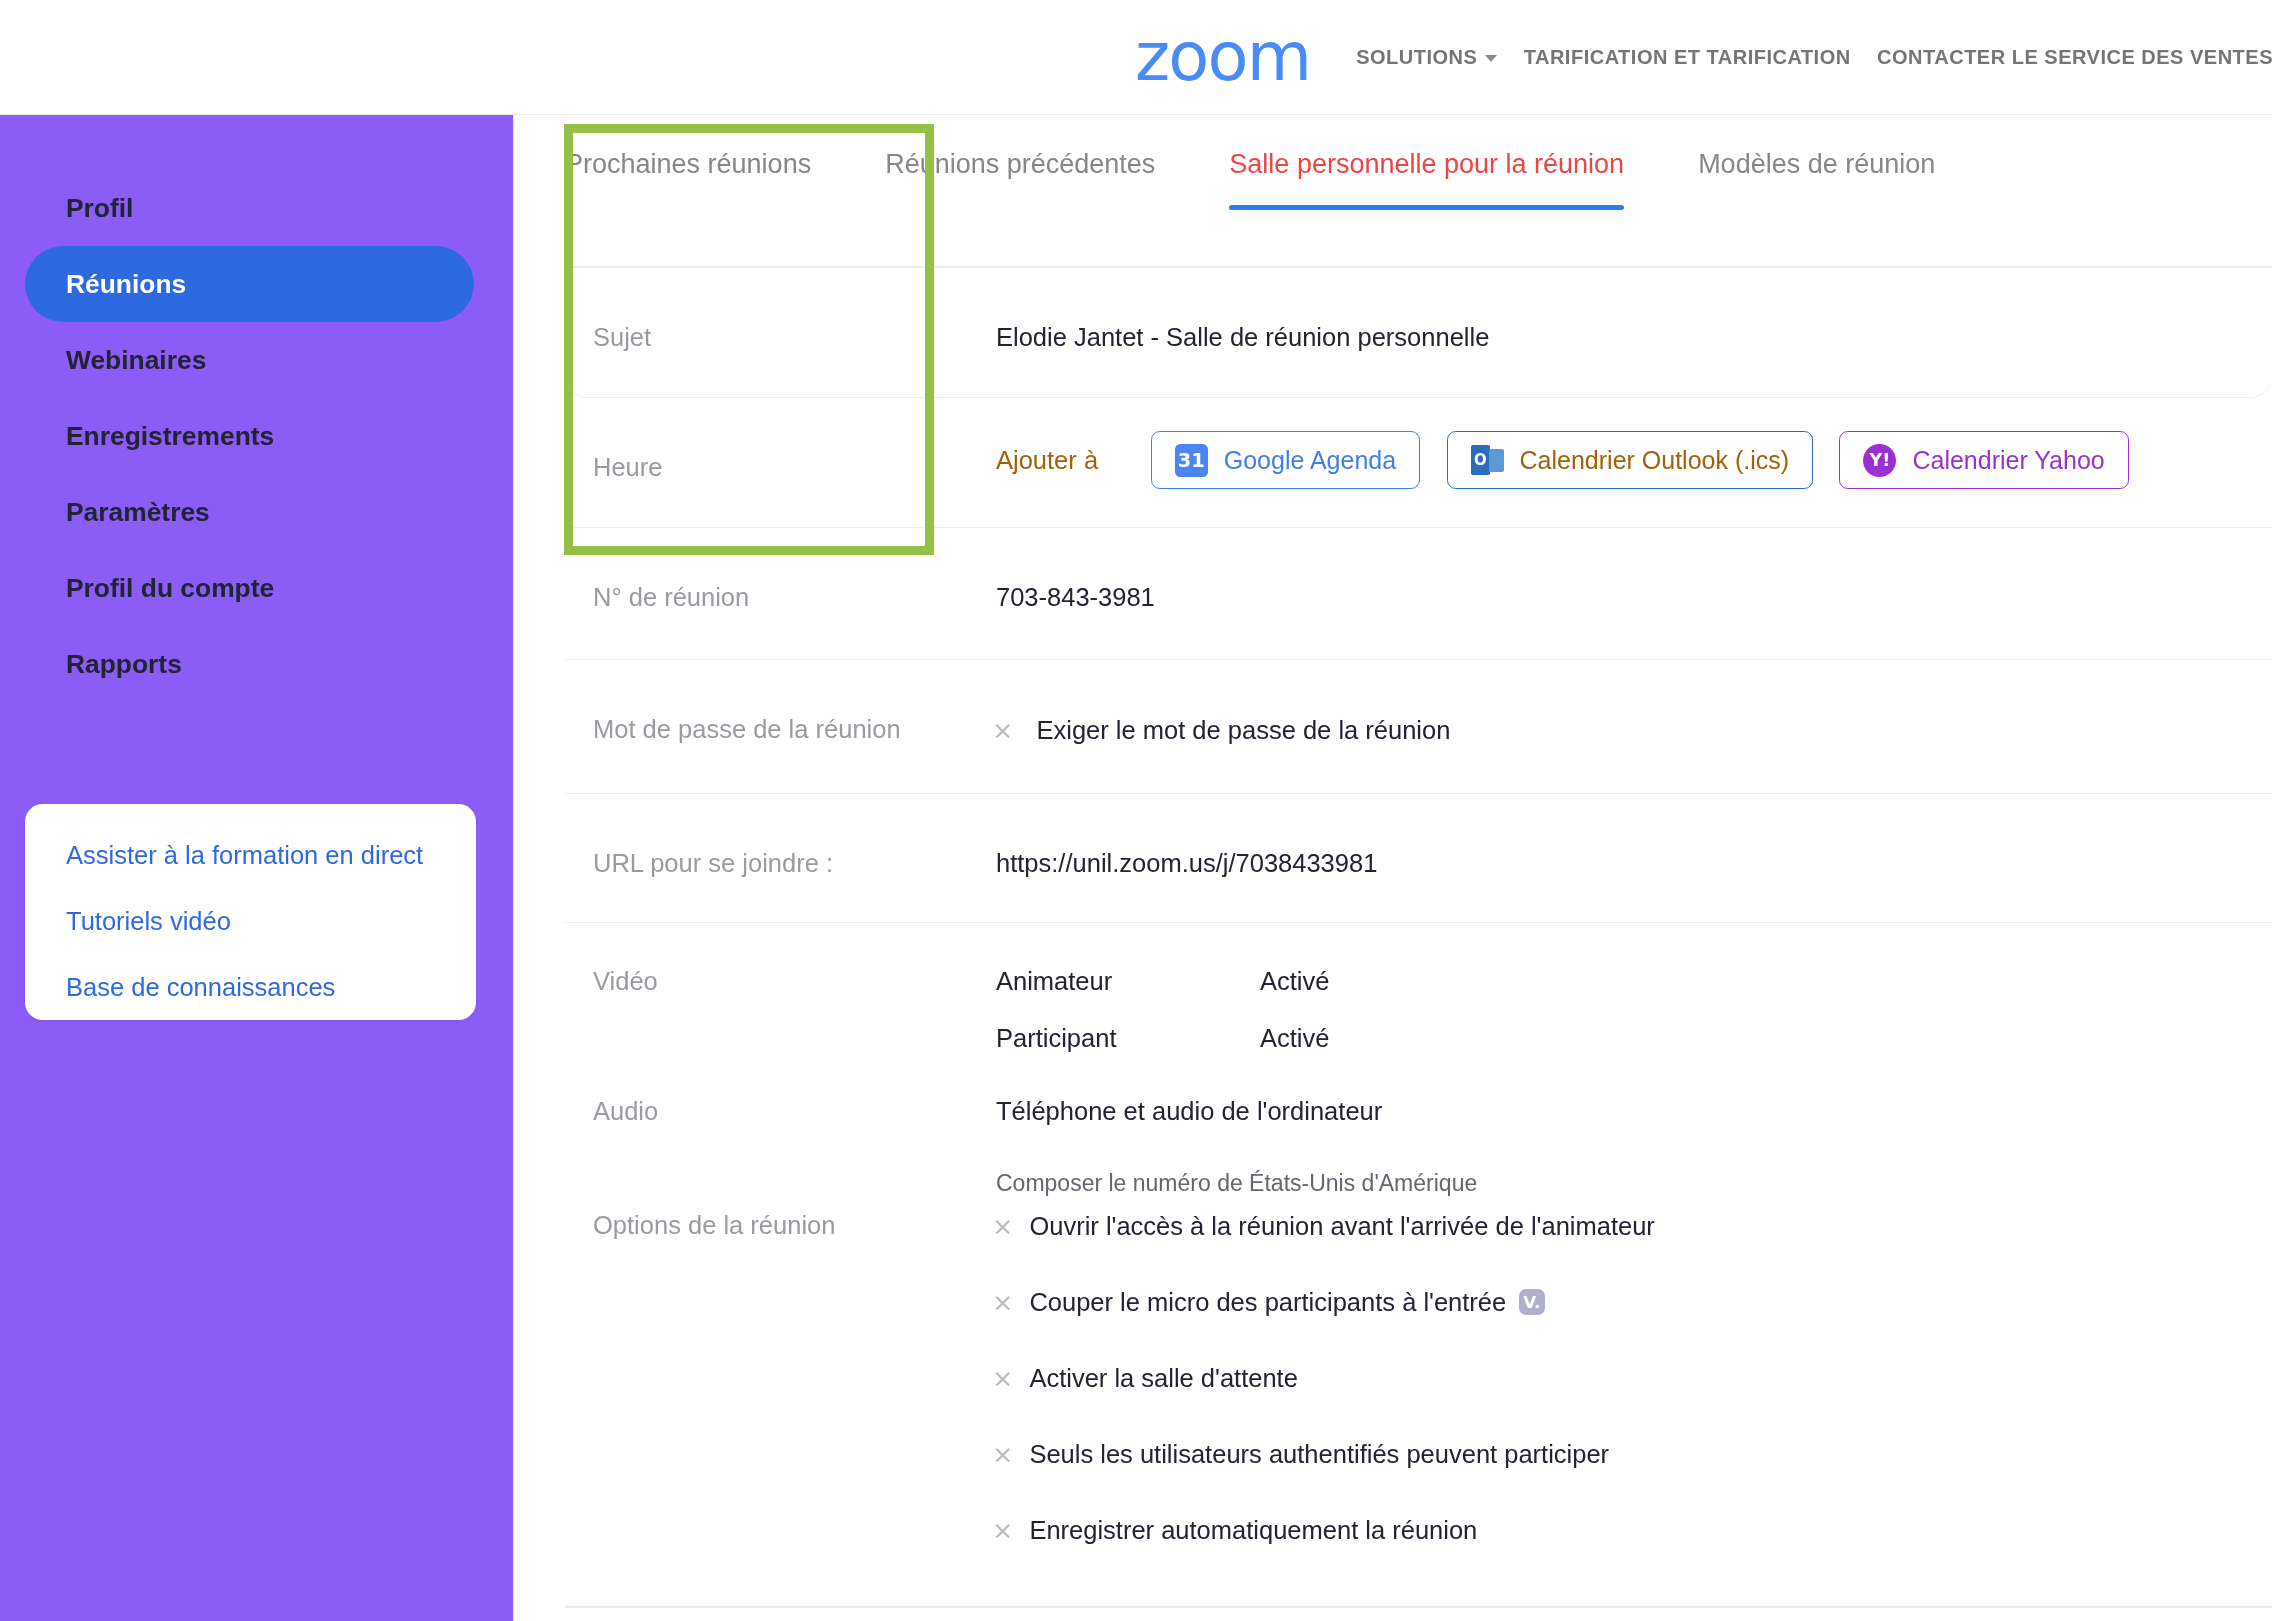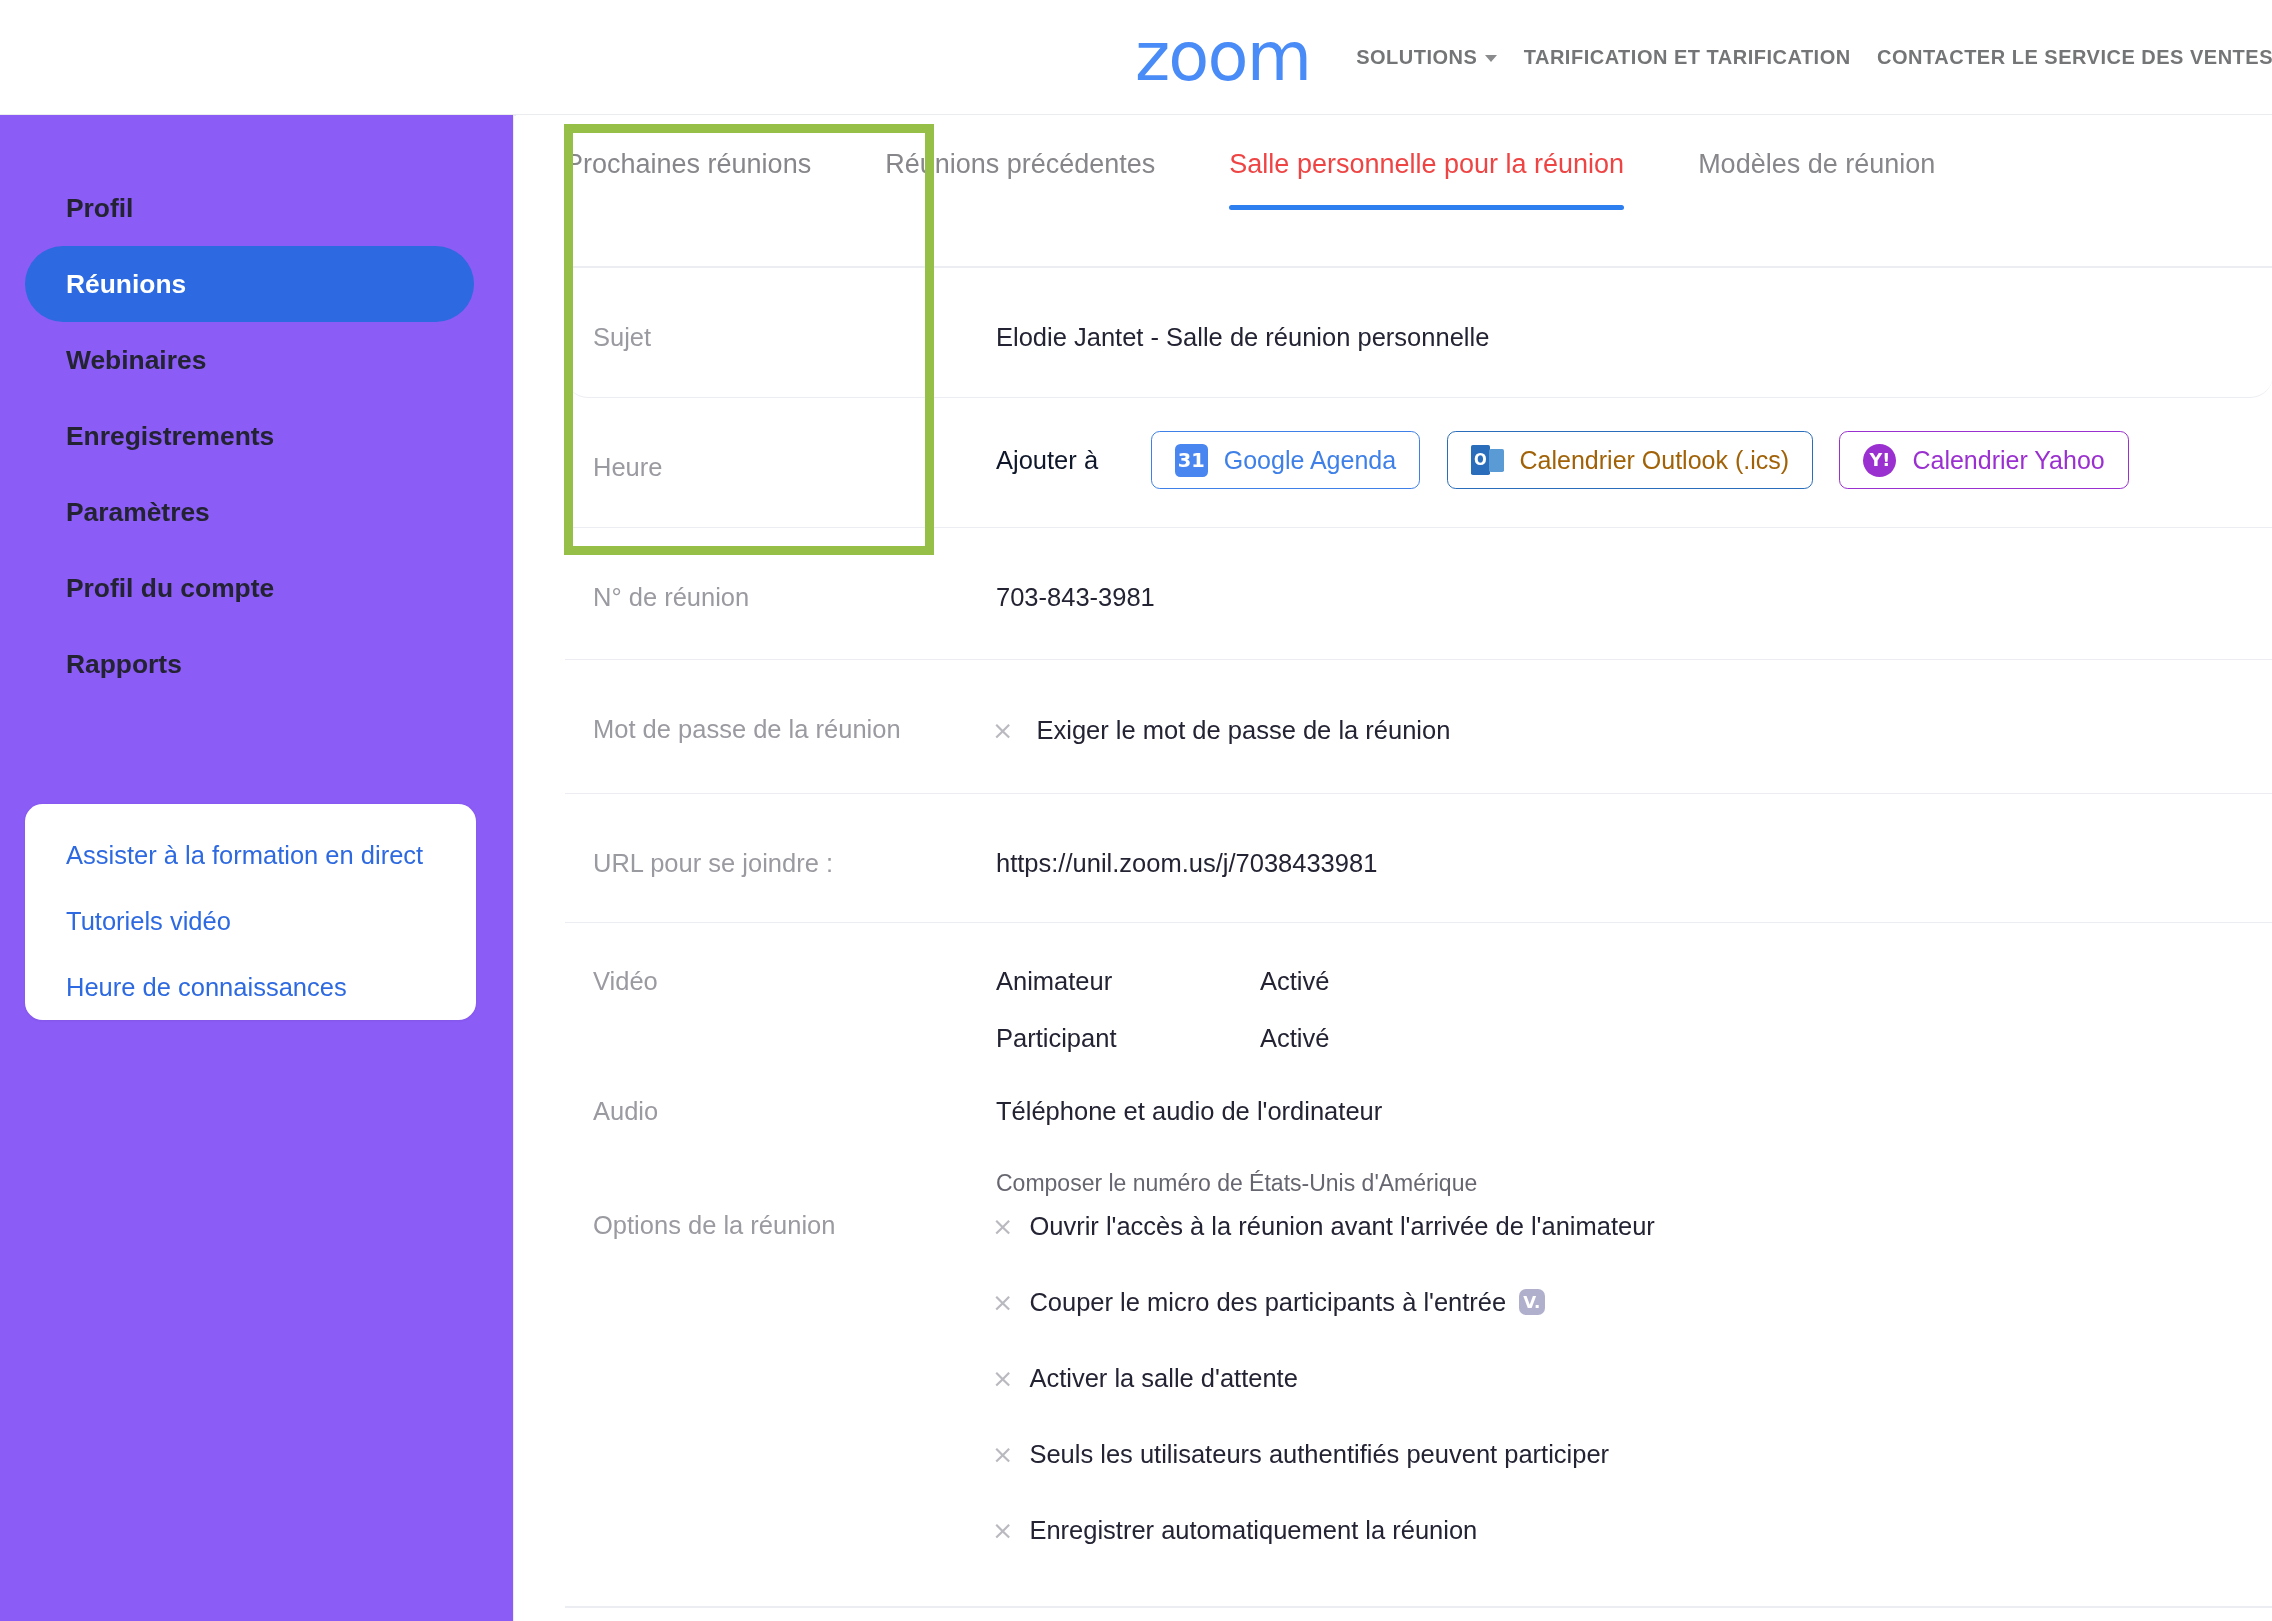--- a/index.html
+++ b/index.html
@@ -164,21 +164,21 @@
     width:26.4px;height:26.4px;border-radius:7px;background:#b0b0cc;
     color:#ffffff;font-size:16.7px;font-weight:700;margin-left:12.3px;
     font-family:"DejaVu Sans", sans-serif;line-height:1;
   }
 
   .bottom-rule{
     position:absolute;left:49px;top:1491px;width:1708px;height:1.8px;background:#ebedf2;
   }
 
   
-  .addlabel{font-size:25.5px;color:#0f172a;margin-right:5.3px;}
+  .addlabel{font-size:25.5px;color:#a16207;margin-right:5.3px;}
   .calbtn{
     display:inline-flex;align-items:center;gap:16px;
     height:58px;padding:0 23px;border-radius:8.8px;
     box-sizing:border-box;background:#fff;cursor:pointer;
     font-size:25px;white-space:nowrap;
   }
   .calbtn.google{border:1.8px solid #3f80e8;color:#3f80e8;margin-left:21px;}
   .calbtn.outlook{border:1.8px solid #2a6ebb;color:#a16207;justify-content:space-between;}
   .calbtn.yahoo{border:1.8px solid #9b30d0;color:#9b30d0;}
 
@@ -233,21 +233,21 @@
     <div class="side-item">Webinaires</div>
     <div class="side-item">Enregistrements</div>
     <div class="side-item">Paramètres</div>
     <div class="side-item">Profil du compte</div>
     <div class="side-item">Rapports</div>
   </div>
 
   <div class="help-card">
     <span class="help-link">Assister à la formation en direct</span>
     <span class="help-link">Tutoriels vidéo</span>
-    <span class="help-link">Heure de connaissances</span>
+    <span class="help-link">Base de connaissances</span>
   </div>
 </div>
 
 <div class="main">
 
   <div class="green-box"></div>
 
   <div class="tabs">
     <div class="tab">Prochaines réunions</div>
     <div class="tab">Réunions précédentes</div>

